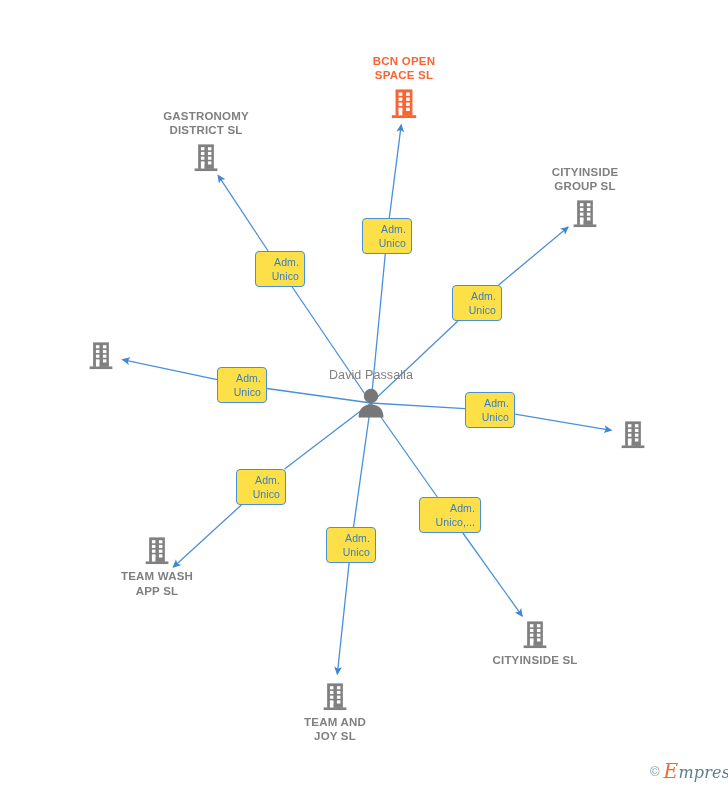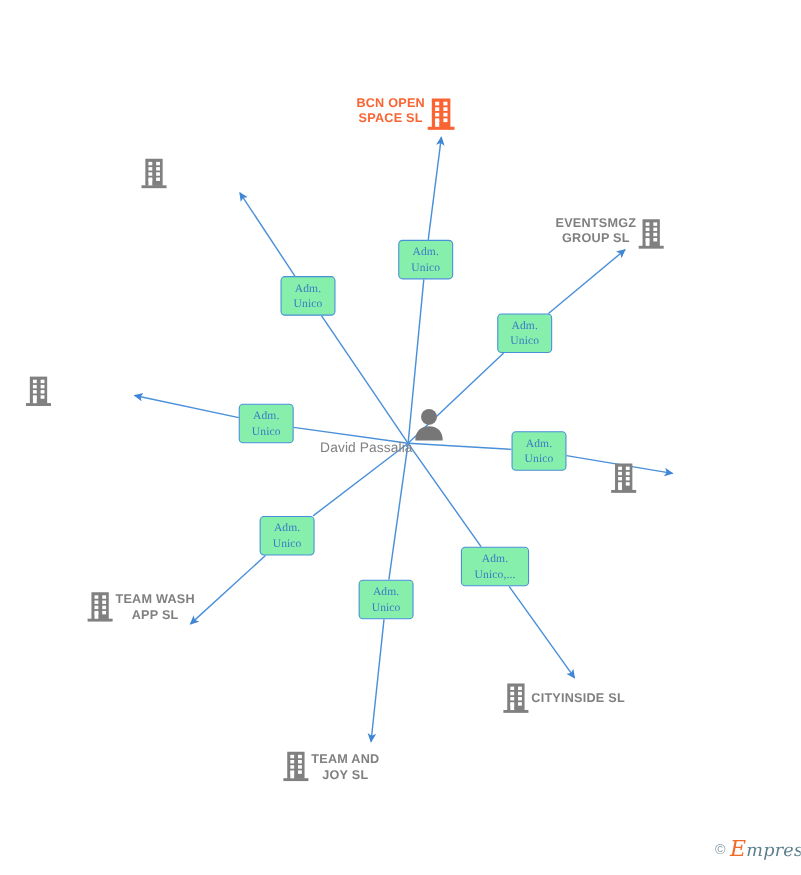--- a/index.html
+++ b/index.html
@@ -20,21 +20,21 @@
   #edges {
     position: absolute;
     left: 0;
     top: 0;
     width: 728px;
     height: 795px;
   }
   .node {
     position: absolute;
     display: flex;
-    flex-direction: row;
+    flex-direction: column;
     align-items: center;
     width: 160px;
     margin-left: -80px;
   }
   .node-label {
     font-size: 11.5px;
     line-height: 14.5px;
     letter-spacing: 0.2px;
     color: #808080;
     text-align: center;
@@ -55,29 +55,28 @@
   .node.label-below .node-icon { order: 1; }
   .node.label-below .node-label { order: 2; margin-top: 3px; }
   .node.label-above .node-label { order: 1; margin-bottom: 4px; }
   .node.label-above .node-icon { order: 2; }
 
   .edge-label {
     position: absolute;
     box-sizing: border-box;
     border: 1.4px solid #4a90d9;
     border-radius: 4px;
-    background: #86efac;
+    background: #fde047;
     color: #3b7dc4;
     font-size: 10.5px;
     line-height: 13.5px;
-    text-align: center;
+    text-align: right;
     padding: 4px 5px 5px 5px;
     white-space: pre-line;
     letter-spacing: 0.1px;
-    font-family: Liberation Serif, serif;
   }
   #watermark {
     position: absolute;
     display: flex;
     align-items: center;
     gap: 4px;
     font-size: 15px;
   }
   .wm-c {
     color: #8a9aa6;
@@ -151,36 +150,38 @@
             <rect x="10.2" y="5.2" width="4" height="3.6" fill="#ffffff"></rect>
             <rect x="18.2" y="5.2" width="4" height="3.6" fill="#ffffff"></rect>
             <rect x="10.2" y="10.6" width="4" height="3.6" fill="#ffffff"></rect>
             <rect x="18.2" y="10.6" width="4" height="3.6" fill="#ffffff"></rect>
             <rect x="10.2" y="16" width="4" height="3.6" fill="#ffffff"></rect>
             <rect x="18.2" y="16" width="4" height="3.6" fill="#ffffff"></rect>
             <rect x="10.2" y="21.4" width="4" height="3.6" fill="#ffffff"></rect>
             <rect x="18.2" y="21.4" width="4" height="3.6" fill="#ffffff"></rect>
             <rect x="10.2" y="22.6" width="4" height="7" fill="#ffffff"></rect>
           </svg></div>
+        <div class="node-label" style="color: rgb(128, 128, 128);">GASTRONOMY
+DISTRICT  SL</div>
       </div>
       <div class="node label-above" style="left: 585px; top: auto; transform: none; margin-top: 31px; position: absolute; bottom: 566.5px;">
         <div class="node-icon"><svg width="28" height="31" viewBox="0 0 32 34">
             <path d="M7 2 H25 V30 H7 Z" fill="#808080"></path>
             <rect x="3" y="29.5" width="26" height="3" fill="#808080"></rect>
             <rect x="10.2" y="5.2" width="4" height="3.6" fill="#ffffff"></rect>
             <rect x="18.2" y="5.2" width="4" height="3.6" fill="#ffffff"></rect>
             <rect x="10.2" y="10.6" width="4" height="3.6" fill="#ffffff"></rect>
             <rect x="18.2" y="10.6" width="4" height="3.6" fill="#ffffff"></rect>
             <rect x="10.2" y="16" width="4" height="3.6" fill="#ffffff"></rect>
             <rect x="18.2" y="16" width="4" height="3.6" fill="#ffffff"></rect>
             <rect x="10.2" y="21.4" width="4" height="3.6" fill="#ffffff"></rect>
             <rect x="18.2" y="21.4" width="4" height="3.6" fill="#ffffff"></rect>
             <rect x="10.2" y="22.6" width="4" height="7" fill="#ffffff"></rect>
           </svg></div>
-        <div class="node-label" style="color: rgb(128, 128, 128);">EVENTSMGZ
+        <div class="node-label" style="color: rgb(128, 128, 128);">CITYINSIDE
 GROUP  SL</div>
       </div>
       <div class="node label-above" style="left: 101px; top: auto; transform: none; margin-top: 31px; position: absolute; bottom: 424.5px;">
         <div class="node-icon"><svg width="28" height="31" viewBox="0 0 32 34">
             <path d="M7 2 H25 V30 H7 Z" fill="#808080"></path>
             <rect x="3" y="29.5" width="26" height="3" fill="#808080"></rect>
             <rect x="10.2" y="5.2" width="4" height="3.6" fill="#ffffff"></rect>
             <rect x="18.2" y="5.2" width="4" height="3.6" fill="#ffffff"></rect>
             <rect x="10.2" y="10.6" width="4" height="3.6" fill="#ffffff"></rect>
             <rect x="18.2" y="10.6" width="4" height="3.6" fill="#ffffff"></rect>

